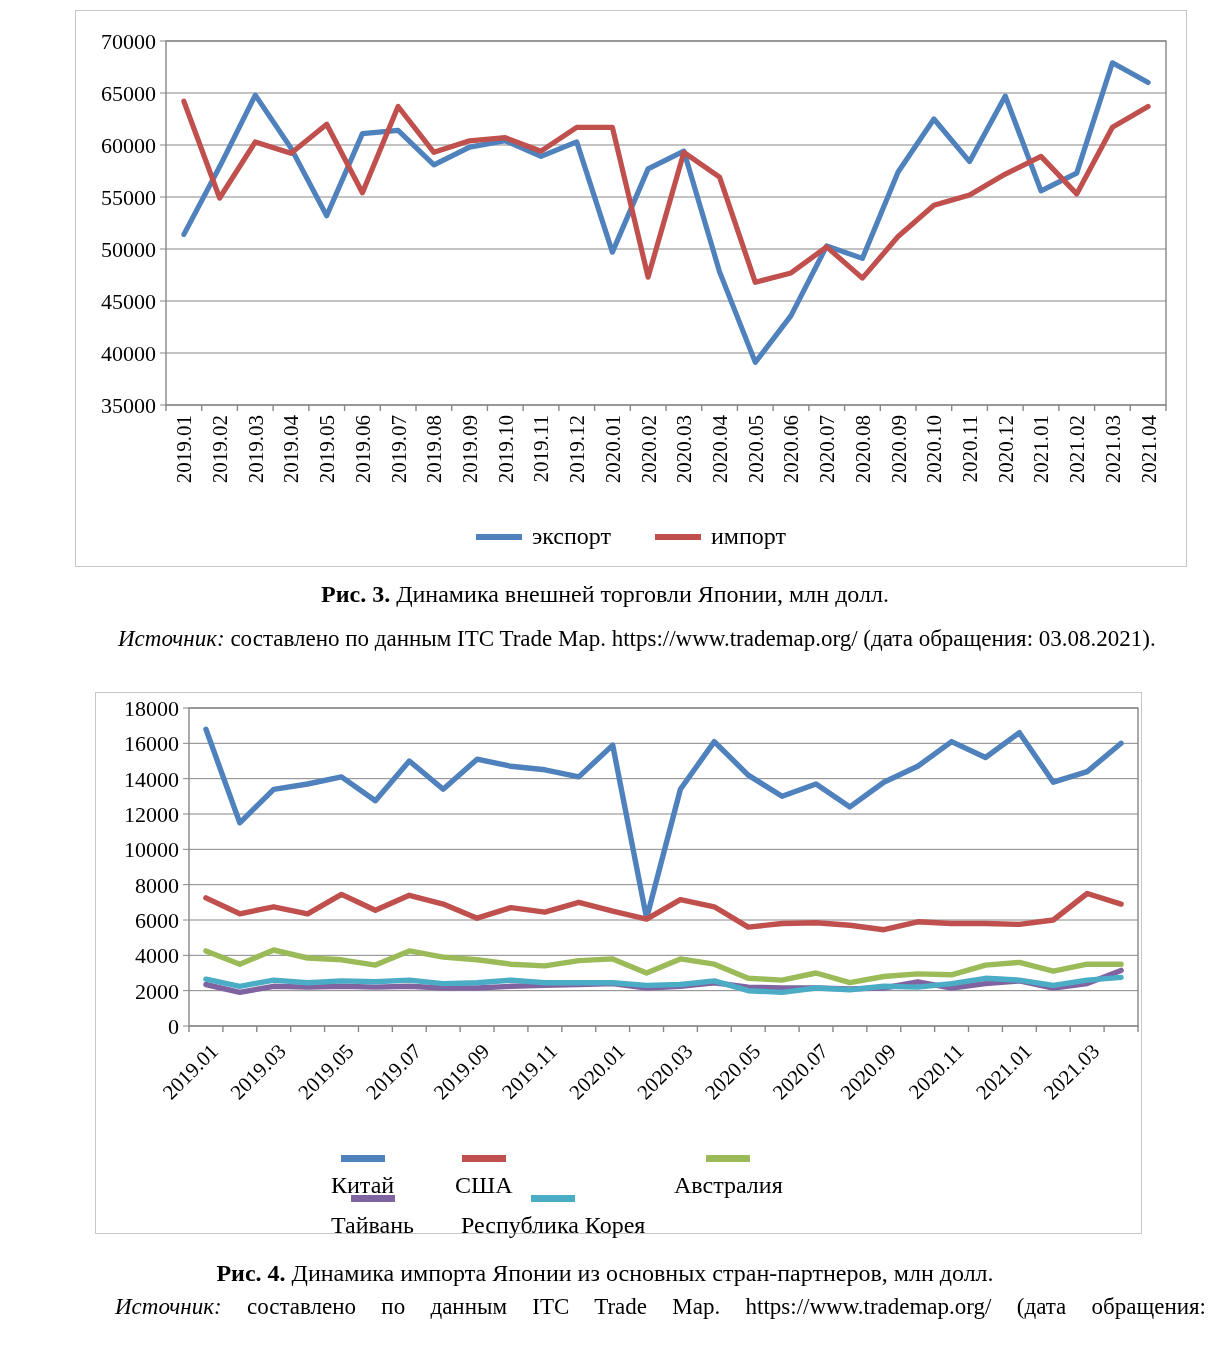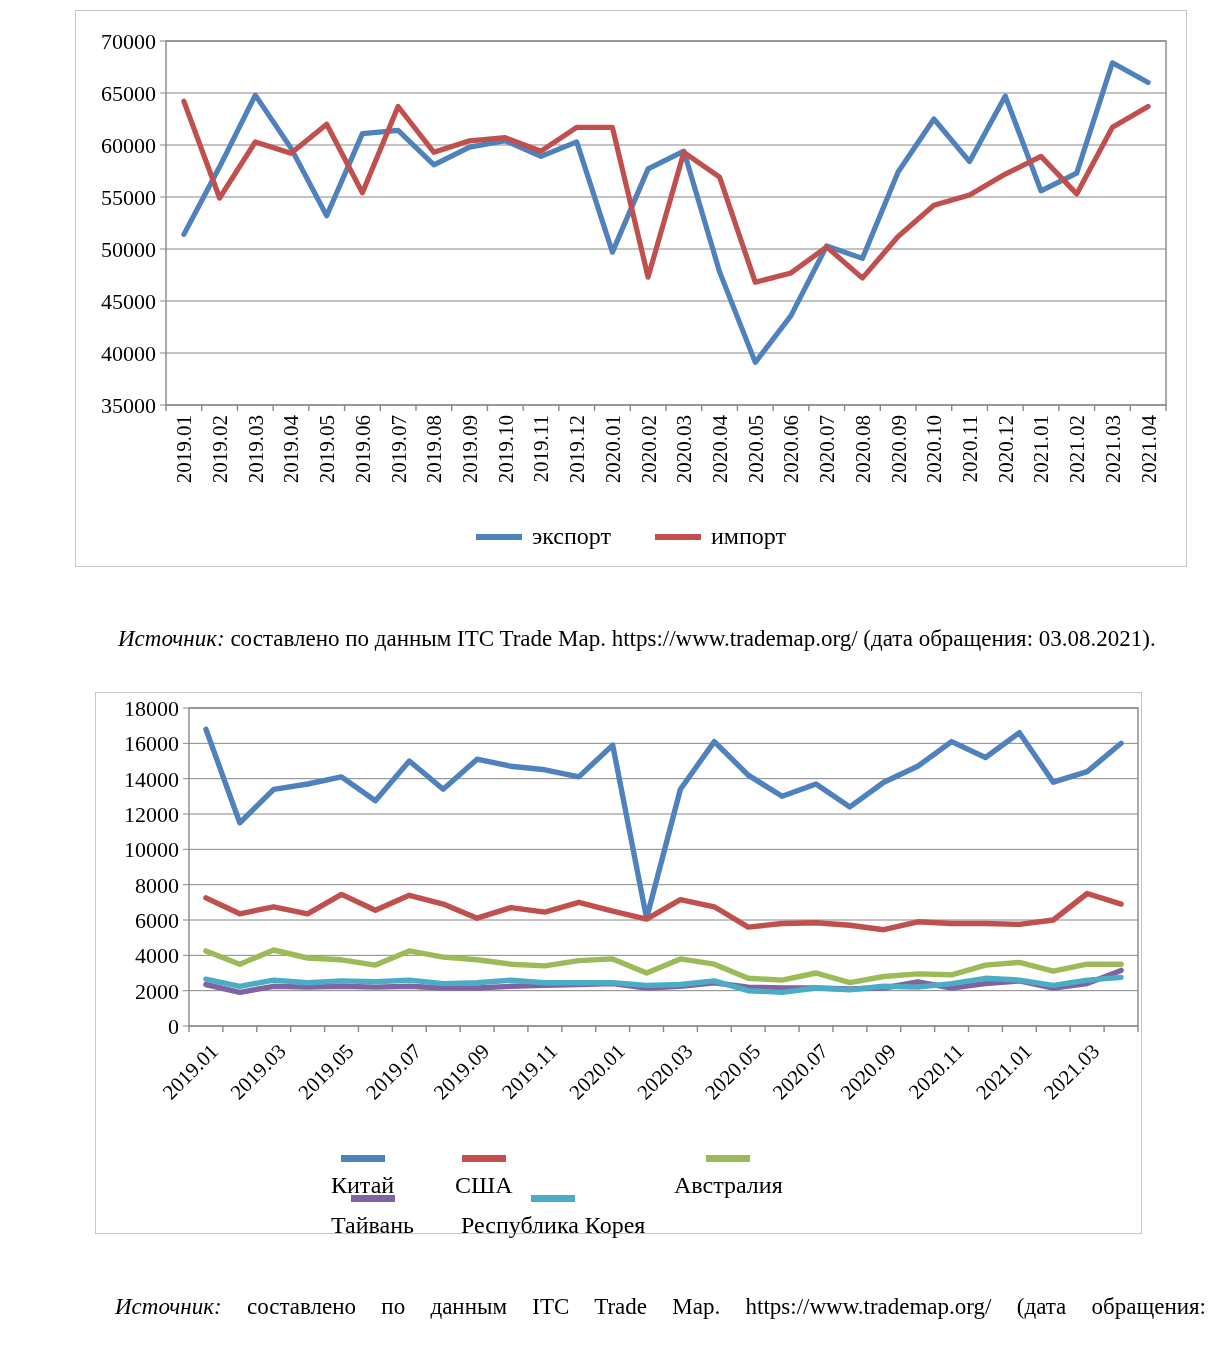--- a/index.html
+++ b/index.html
@@ -139,20 +139,23 @@
           <span class="legend-swatch" style="background: rgb(79, 129, 189);"></span>
           <span>экспорт</span>
         </div>
         <div class="legend-item">
           <span class="legend-swatch" style="background: rgb(192, 80, 77);"></span>
           <span>импорт</span>
         </div>
       </div>
   </div>
 
+  <div class="caption" id="fig3-caption">
+    <span class="cap-prefix">Рис. 3.</span><span> Динамика внешней торговли Японии, млн долл.</span>
+  </div>
 
   <div class="source" id="fig3-source">
     <span class="src-prefix">Источник:</span><span> составлено по данным ITC Trade Map. https://www.trademap.org/ (дата обращения: 03.08.2021).</span>
   </div>
 
   <div class="chart-box" id="fig4-box">
     <svg id="fig4-svg" width="1043" height="538" viewBox="0 0 1043 538">
         <g stroke="#878787" stroke-width="1">
           <line x1="93" y1="333" x2="1042" y2="333"></line>
           <line x1="87" y1="333" x2="93" y2="333"></line>
@@ -258,20 +261,23 @@
           <span class="legend-swatch" style="background: rgb(128, 100, 162);"></span>
           <span>Тайвань</span>
         </div>
         <div class="legend-item" style="position: absolute; left: 365px; top: 502px;">
           <span class="legend-swatch" style="background: rgb(75, 172, 198);"></span>
           <span>Республика Корея</span>
         </div>
       </div>
   </div>
 
+  <div class="caption" id="fig4-caption">
+    <span class="cap-prefix">Рис. 4.</span><span> Динамика импорта Японии из основных стран-партнеров, млн долл.</span>
+  </div>
 
   <div class="source" id="fig4-source">
     <div class="src-line1">
       <span class="src-prefix">Источник:</span><span> составлено по данным ITC Trade Map. https://www.trademap.org/ (дата обращения:</span>
     </div>
   </div>
 
 </div>
 
 </body></html>

